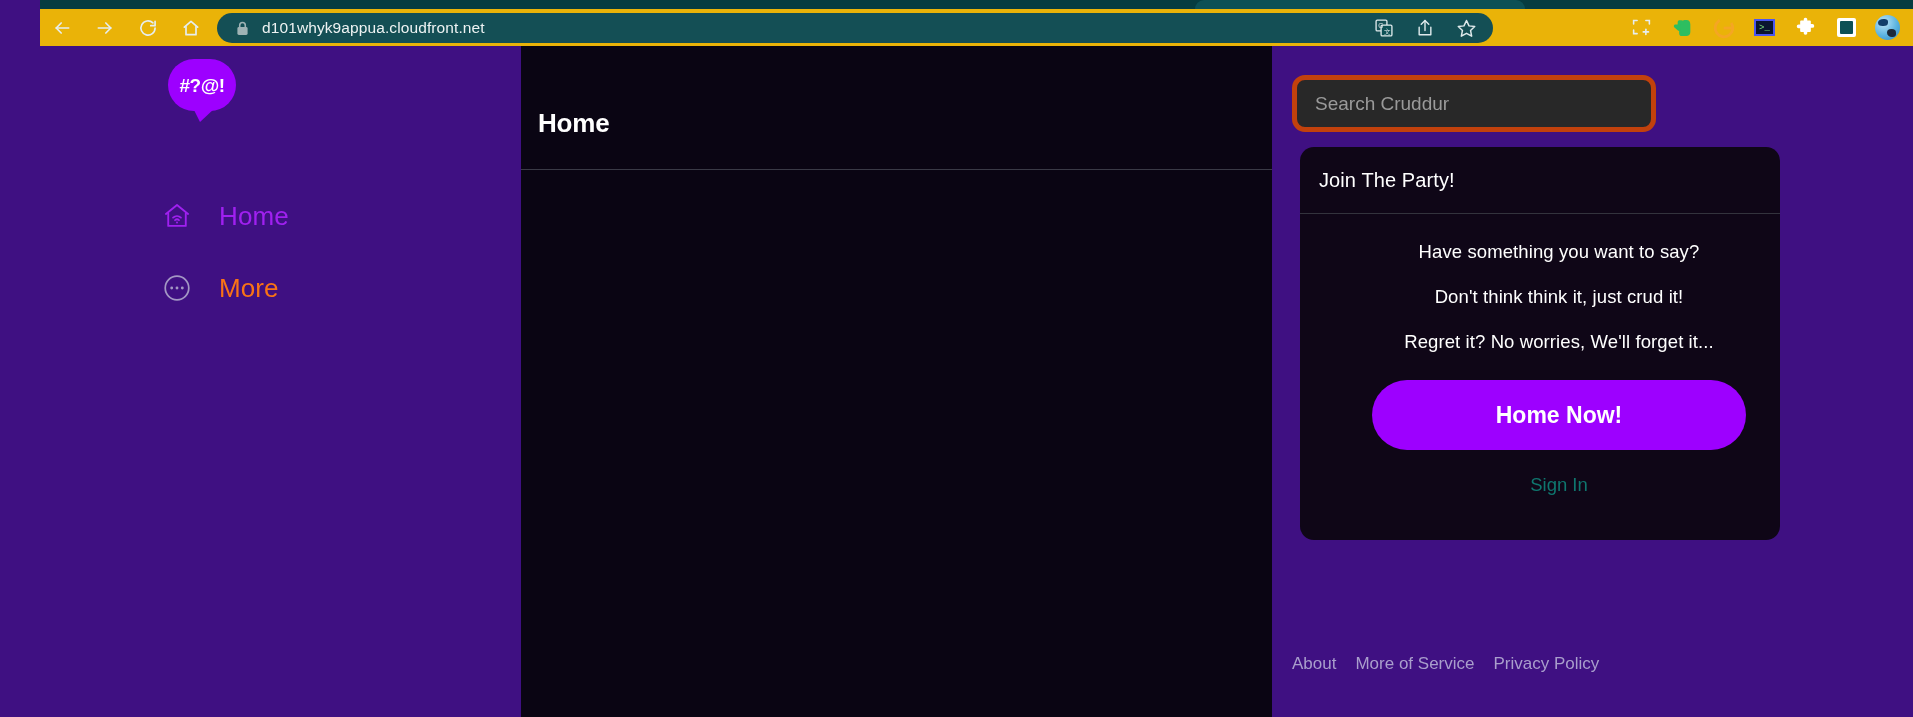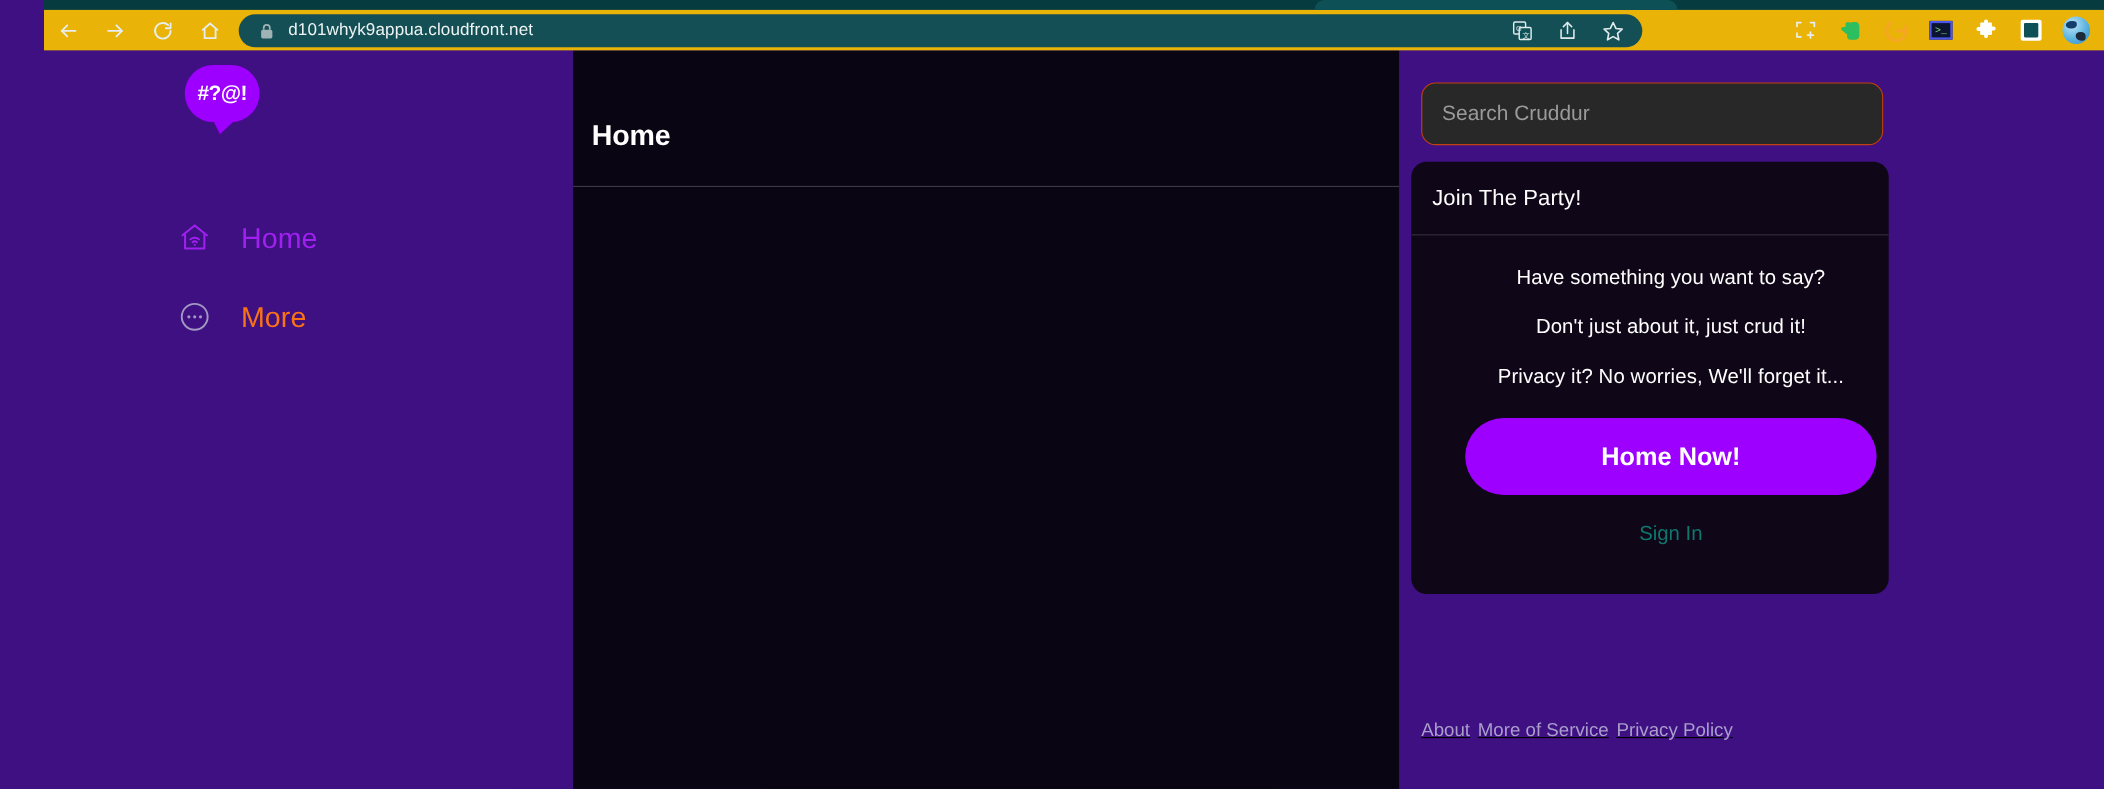--- a/index.html
+++ b/index.html
@@ -177,35 +177,35 @@
   }
 
   
   #right-rail {
     position: absolute; top: 0; left: 1272px;
     width: 641px; height: 671px;
     background: #3f1082;
   }
   #search-input {
     position: absolute; top: 29px; left: 20px;
-    width: 420px; height: 57px;
+    width: 364px; height: 57px;
     background: #282828;
-    border: 1px solid #c2410c;
+    border: 5px solid #c2410c;
     border-radius: 13px;
     color: #ffffff;
     font-family: "Liberation Sans", sans-serif;
     font-size: 19px;
     padding: 0 18px;
     outline: none;
   }
   #search-input::placeholder { color: #9a9a9a; }
 
   #join-panel {
-    position: absolute; top: 101px; left: 11px;
-    width: 434px; height: 393px;
+    position: absolute; top: 101px; left: 28px;
+    width: 480px; height: 393px;
     background: #0f0617;
     border-radius: 14px;
     overflow: hidden;
   }
   #join-panel-header {
     height: 67px;
     border-bottom: 1px solid #33333d;
     display: flex; align-items: center;
     padding-left: 19px;
   }
@@ -230,21 +230,21 @@
     cursor: pointer;
     margin-top: 4px;
   }
   #sign-in-link {
     color: #0f766e; font-size: 18.5px;
     text-decoration: none; cursor: pointer;
     margin-top: 24px;
   }
   #footer-links {
     position: absolute; top: 608px; left: 20px;
-    display: flex; gap: 7px; text-decoration: underline;
+    display: flex; gap: 19px;
   }
   .footer-link {
     color: #a99ecc; font-size: 17px;
     text-decoration: none; cursor: pointer; white-space: nowrap;
   }
 </style>
 </head>
 <body>
 
 <div id="browser-chrome">
@@ -408,22 +408,22 @@
   <div id="right-rail">
 
     <input id="search-input" type="text" placeholder="Search Cruddur" style="">
 
     <div id="join-panel">
       <div id="join-panel-header">
         <span id="join-panel-title">Join The Party!</span>
       </div>
       <div id="join-panel-body">
         <div class="join-line">Have something you want to say?</div>
-        <div class="join-line">Don't just about it, just crud it!</div>
-        <div class="join-line">Privacy it? No worries, We'll forget it...</div>
+        <div class="join-line">Don't think think it, just crud it!</div>
+        <div class="join-line">Regret it? No worries, We'll forget it...</div>
         <button id="join-now-button">Home Now!</button>
         <a id="sign-in-link" href="#">Sign In</a>
       </div>
     </div>
 
     <div id="footer-links">
       <a class="footer-link" href="#">About</a>
       <a class="footer-link" href="#">More of Service</a>
       <a class="footer-link" href="#">Privacy Policy</a>
     </div>

